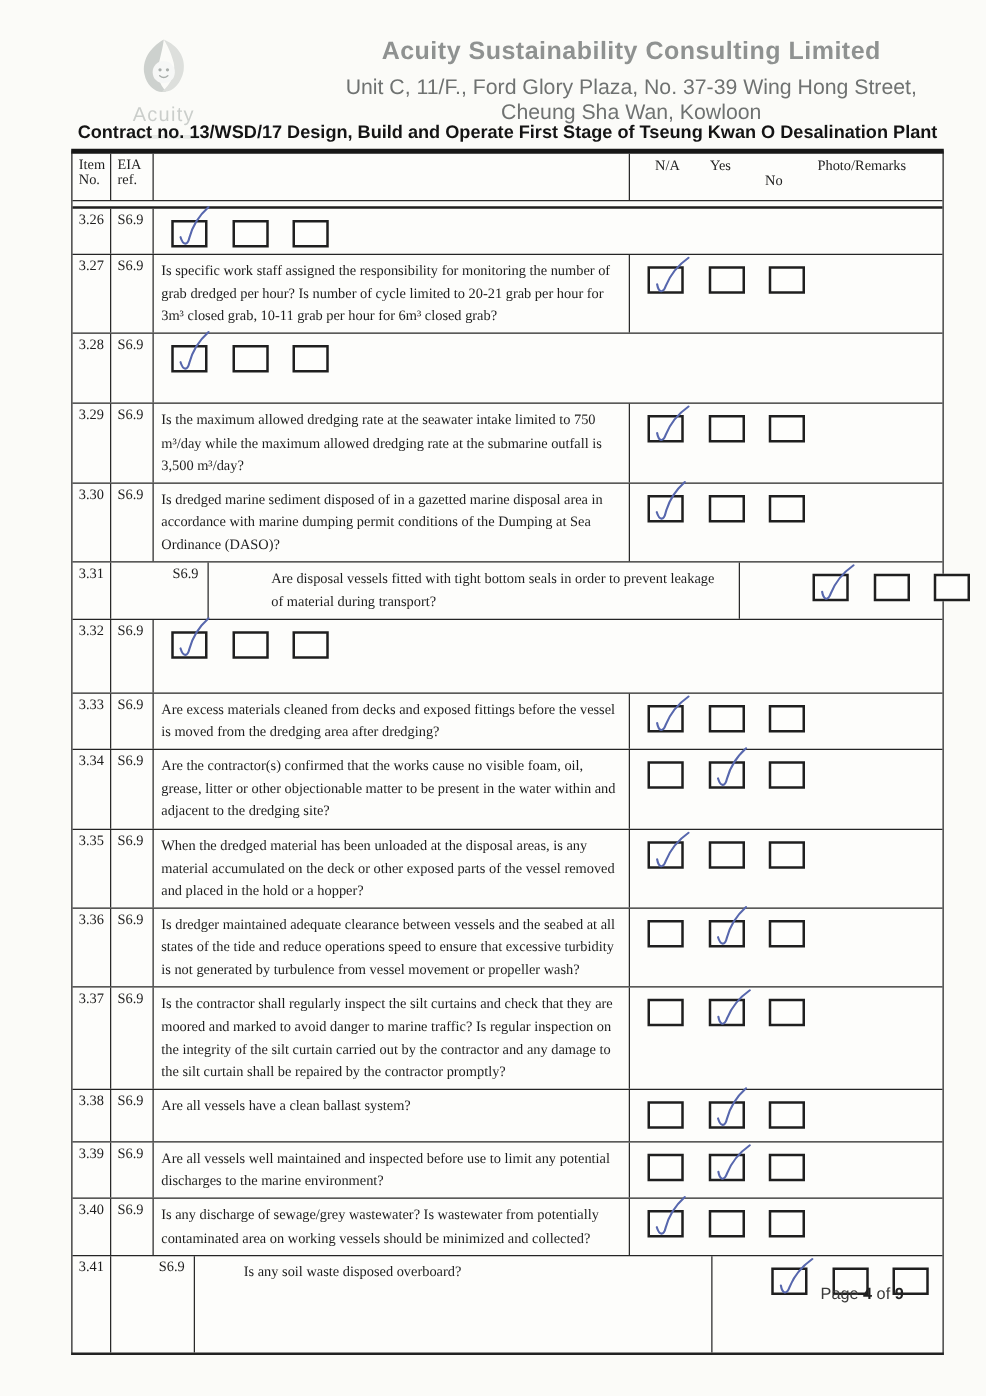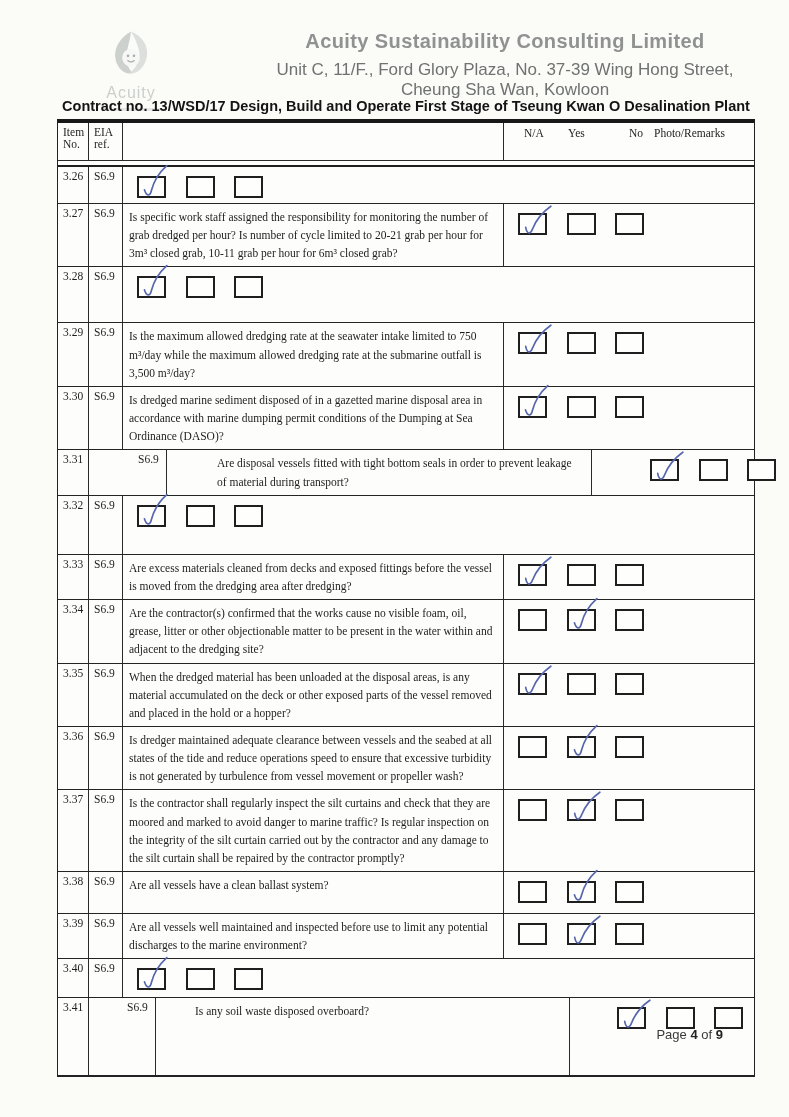--- a/index.html
+++ b/index.html
@@ -45,21 +45,21 @@
   .c-item { width:31px; border-right:1.2px solid #2a2a2a; }
   .c-ref  { width:34px; border-right:1.2px solid #2a2a2a; }
   .c-q    { width:381px; border-right:1.2px solid #2a2a2a; padding:4px 8px 4px 6px; line-height:1.58; }
   .c-ans  { flex:1; position:relative; }
 
   .thead { min-height:38px; border-bottom:1.5px solid #2a2a2a; }
   .thead .c-q { }
   .hdr-label { position:absolute; top:4px; font-size:11.5px; color:#222; }
   .hl-na  { left:20px; }
   .hl-yes { left:64px; }
-  .hl-no  { left:125px; }
+  .hl-no  { left:108px;margin-top:12px; }
   .hl-photo { left:150px; }
   .dbl-rule { height:2.5px; background:#1f1f1f; margin-top:3.5px; }
 
   .tbody .trow { border-bottom:1.8px solid #252525; min-height:37px; }
   .tbody .trow:last-child { border-bottom:none;gap:33px; }
 
   .checkbox { position:absolute; top:9px; width:29px; height:22px;
               border:2px solid #1f1f1f; background:#fefefc; cursor:pointer; }
   .cb-na  { left:14px; }
   .cb-yes { left:63px; }
@@ -375,20 +375,21 @@
       </span>
       <span class="checkbox cb-no">
         
       </span>
     </div>
   </div>
 
   <div class="trow" style="min-height: 39px;">
     <div class="cell c-item">3.40</div>
     <div class="cell c-ref">S6.9</div>
+    <div class="cell c-q">Is any discharge of sewage/grey wastewater? Is wastewater from potentially contaminated area on working vessels should be minimized and collected?</div>
     <div class="cell c-ans">
       <span class="checkbox cb-na checked">
         <svg class="tick" viewBox="0 0 30 36">
           <path d="M4 24 C5.5 30.5, 9 31.5, 11 25 C14 16, 21 7, 28 1.5" fill="none" stroke="#5767ad" stroke-width="1.7" stroke-linecap="round"></path>
         </svg>
       </span>
       <span class="checkbox cb-yes">
         
       </span>
       <span class="checkbox cb-no">

